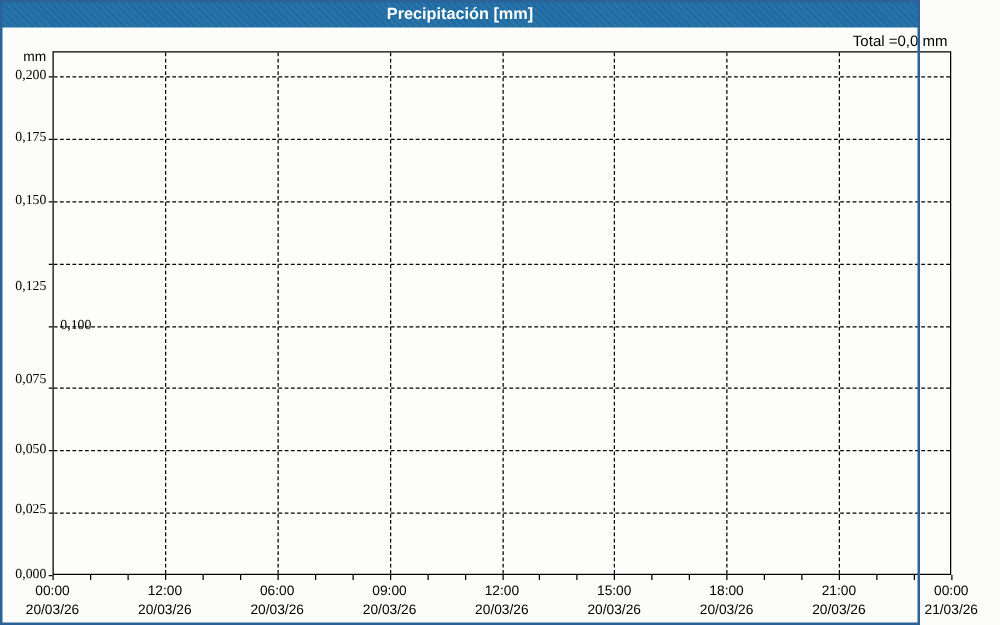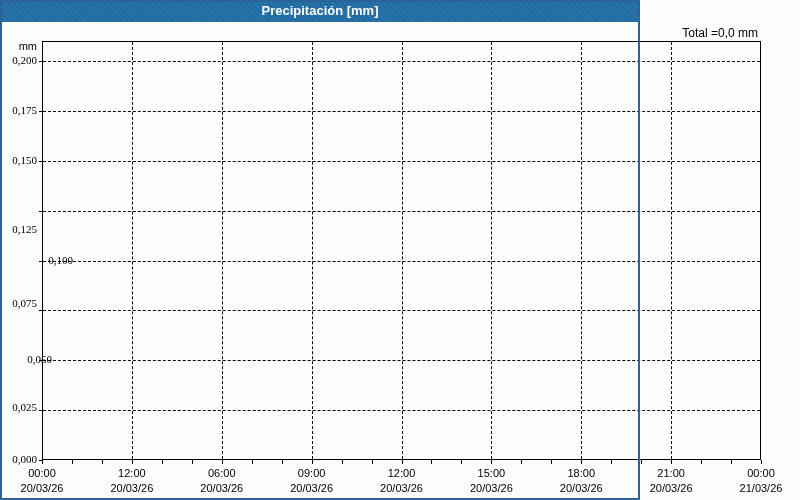--- a/index.html
+++ b/index.html
@@ -7,21 +7,21 @@
     padding: 0;
     width: 800px;
     height: 500px;
     overflow: hidden;
     background: #FCFCFA;
     font-family: "Liberation Sans", "DejaVu Sans", sans-serif;
   }
   .window {
     position: absolute;
     inset: 0;
-    width: 640px;
+    width: 736px;
     height: 500px;
   }
   .frame {
     position: absolute;
     inset: 0;
     border: 2px solid #2B6399;
     pointer-events: none;
     z-index: 50;
   }
   .titlebar {
@@ -150,21 +150,21 @@
         <div class="vgrid" style="left: 538.25px;"></div>
         <div class="vgrid" style="left: 628.125px;"></div>
       </div>
 
     <div id="y-axis">
         <div class="ytick-mark" style="top: 438px;"></div>
         <div class="ytick-label" style="top: 431px;">0,000</div>
         <div class="ytick-mark" style="top: 388.125px;"></div>
         <div class="ytick-label" style="top: 379px;">0,025</div>
         <div class="ytick-mark" style="top: 338.25px;"></div>
-        <div class="ytick-label" style="top: 331.25px; margin-left: 15px;">0,050</div>
+        <div class="ytick-label" style="top: 331.25px;">0,050</div>
         <div class="ytick-mark" style="top: 288.375px;"></div>
         <div class="ytick-label" style="top: 275px;">0,075</div>
         <div class="ytick-mark" style="top: 238.5px;"></div>
         <div class="ytick-label" style="top: 231.5px; padding-left: 36px;">0,100</div>
         <div class="ytick-mark" style="top: 188.625px;"></div>
         <div class="ytick-label" style="top: 181.625px; margin-top: 19px;">0,125</div>
         <div class="ytick-mark" style="top: 138.75px;"></div>
         <div class="ytick-label" style="top: 131.75px;">0,150</div>
         <div class="ytick-mark" style="top: 88.875px;"></div>
         <div class="ytick-label" style="top: 81.875px;">0,175</div>

